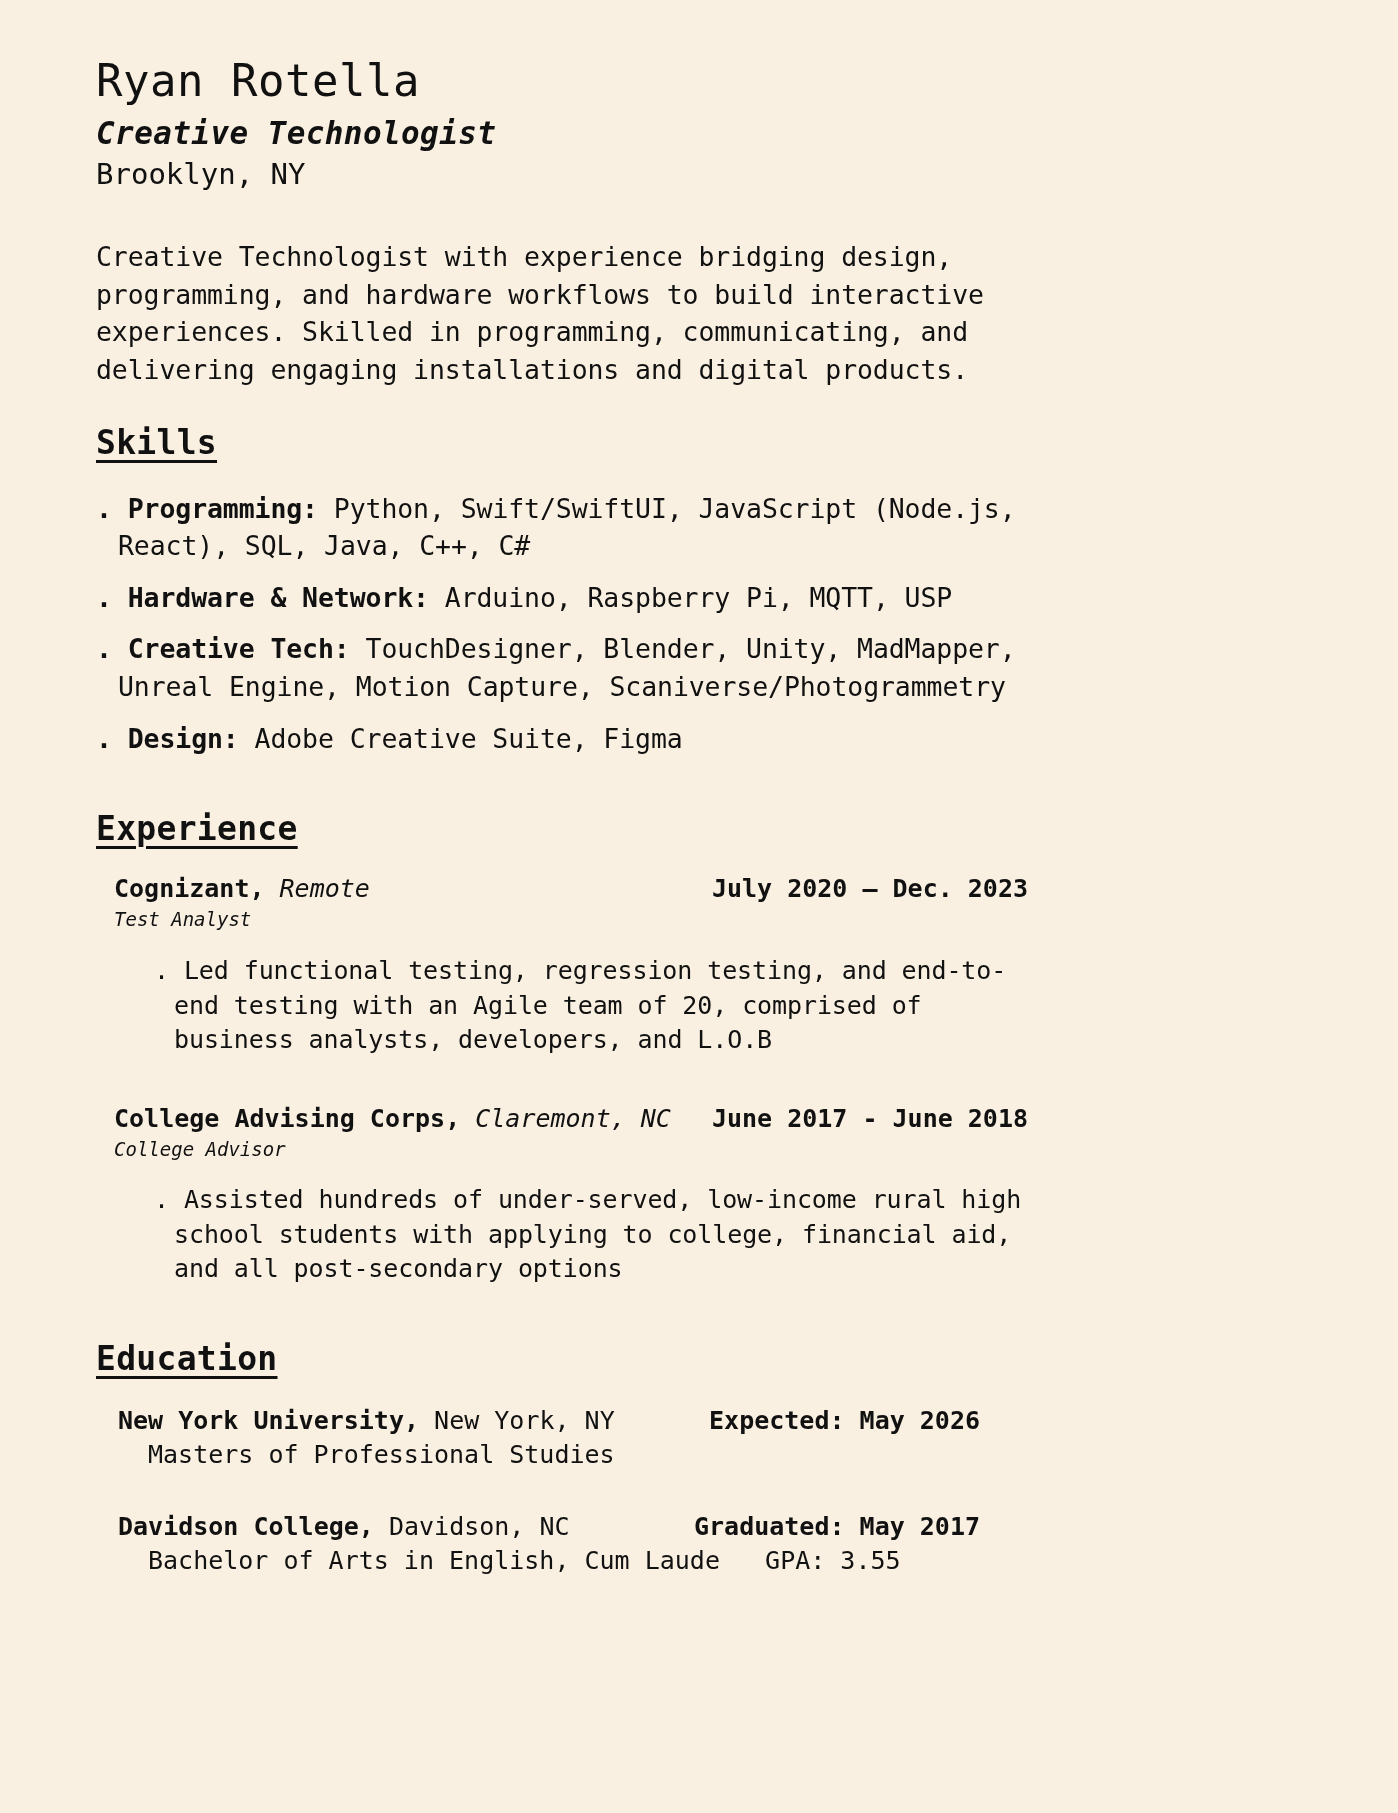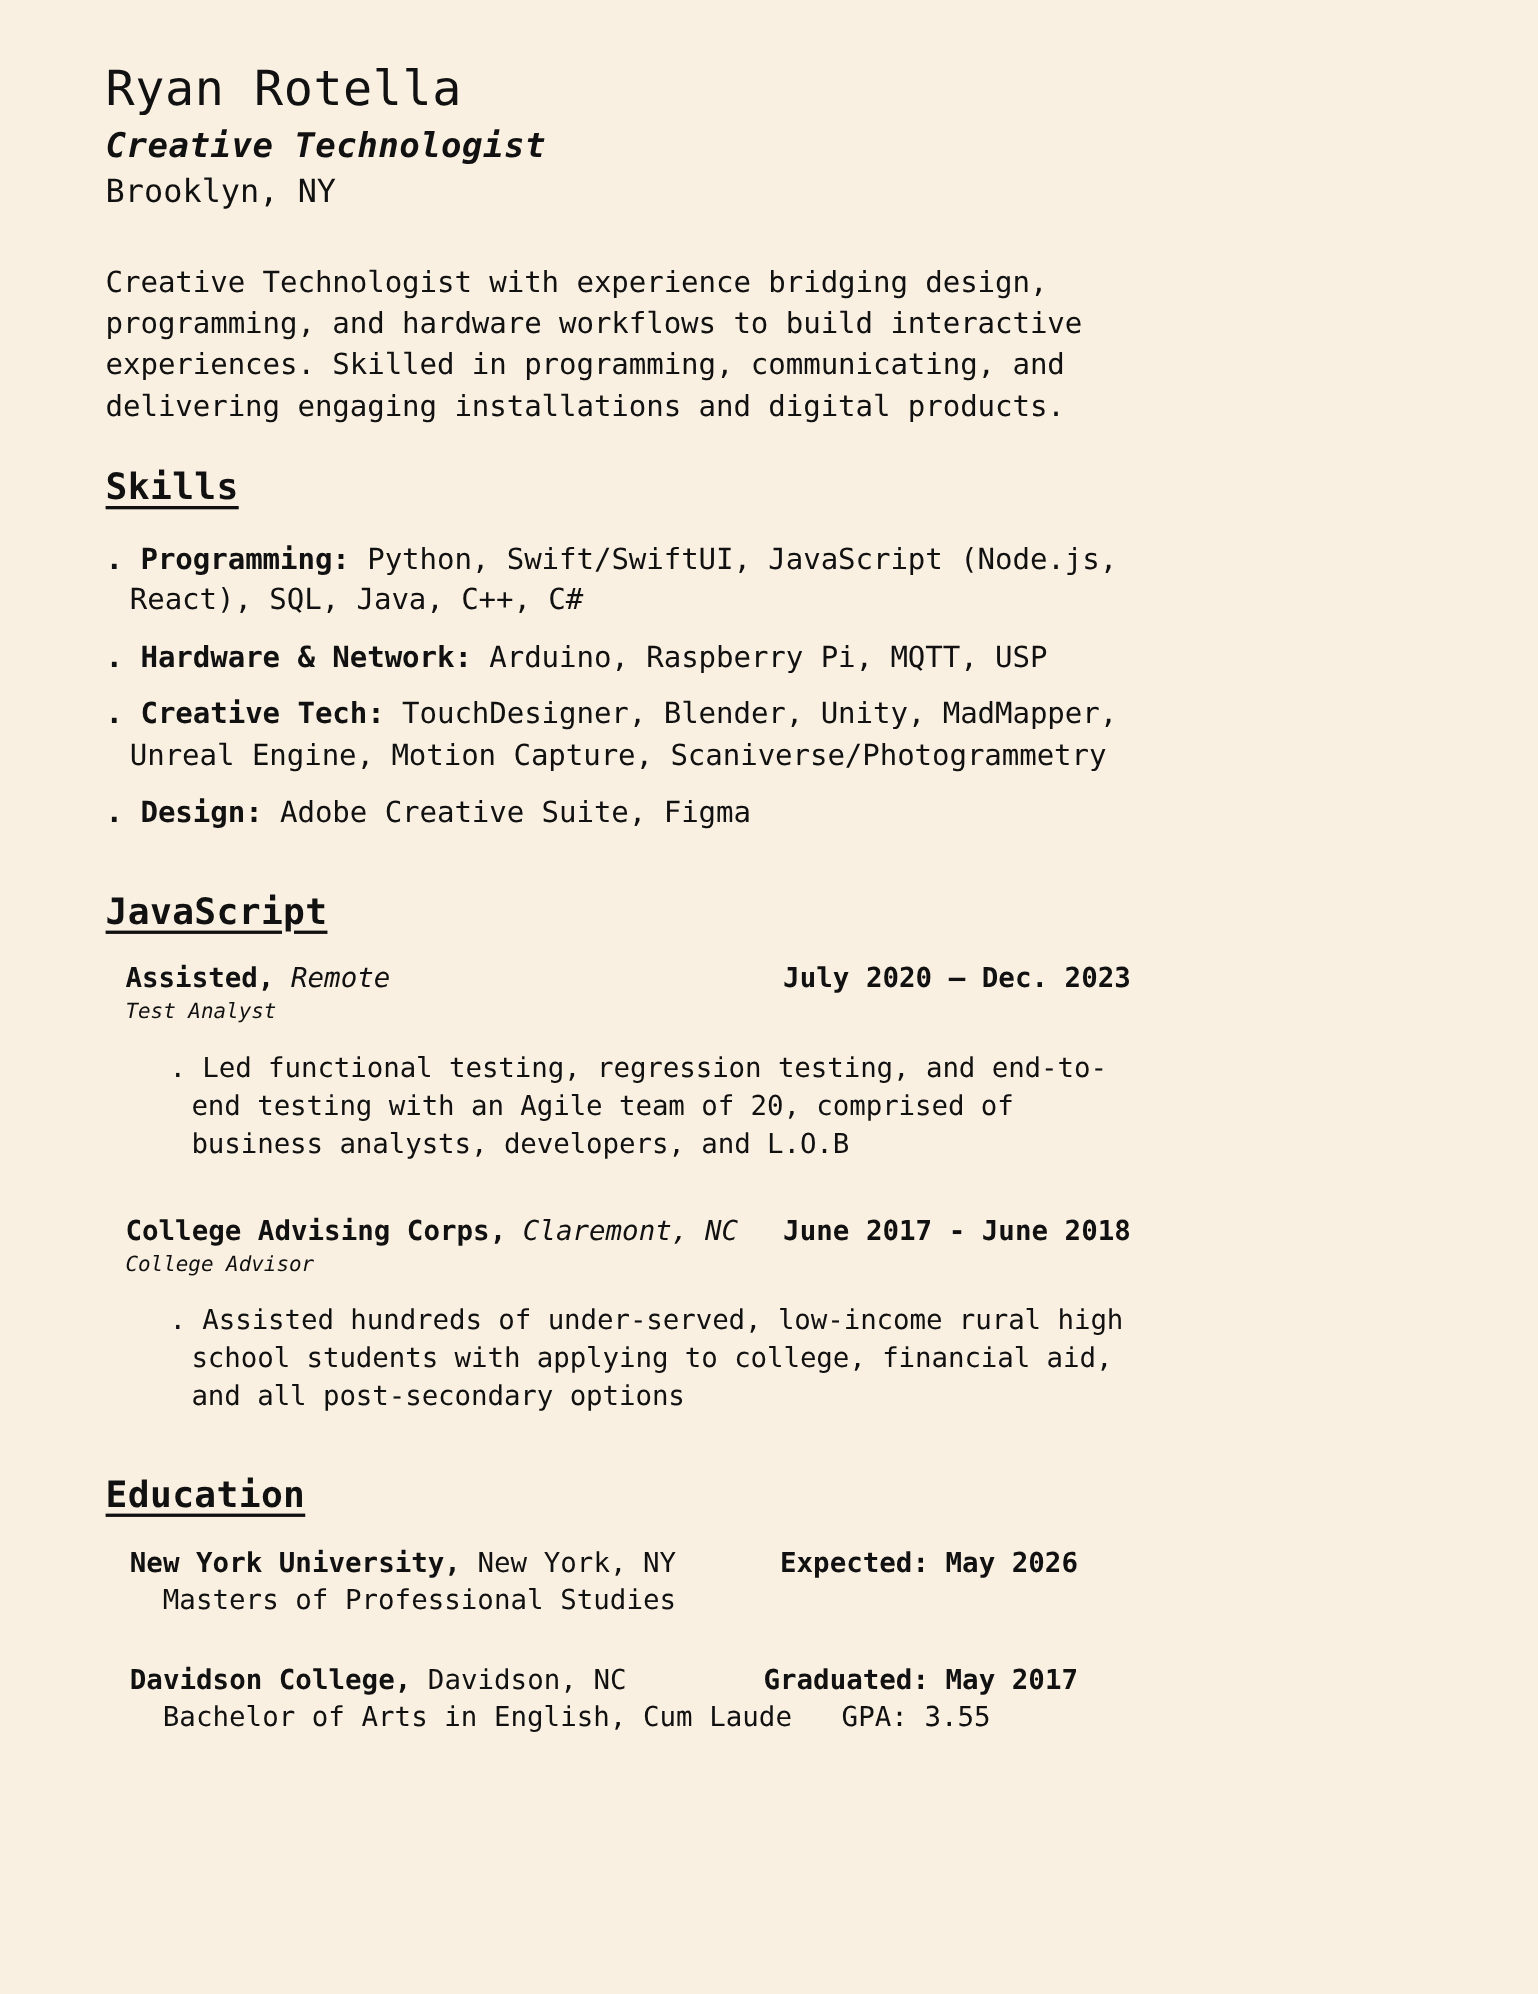--- a/index.html
+++ b/index.html
@@ -229,26 +229,26 @@
       </div>
 
       <div class="skill-item">
         <span class="skill-bullet">.</span><span> </span><span class="skill-label">Design:</span><span> Adobe Creative Suite, Figma</span>
       </div>
 
     </div>
   </div>
 
   <div class="section-experience">
-    <div class="section-heading">JavaScript</div>
+    <div class="section-heading">Experience</div>
     <div class="entries">
 
       <div class="entry">
         <div class="entry-head">
-          <div class="entry-org"><span>Assisted,</span><span class="loc"> Remote</span></div>
+          <div class="entry-org"><span>Cognizant,</span><span class="loc"> Remote</span></div>
           <div class="entry-date">July 2020 – Dec. 2023</div>
         </div>
         <div class="entry-role">Test Analyst</div>
         <div class="entry-bullets">
           <div class="entry-bullet">. Led functional testing, regression testing, and end-to-end testing with an Agile team of 20, comprised of business analysts, developers, and L.O.B</div>
         </div>
       </div>
 
       <div class="entry">
         <div class="entry-head">

